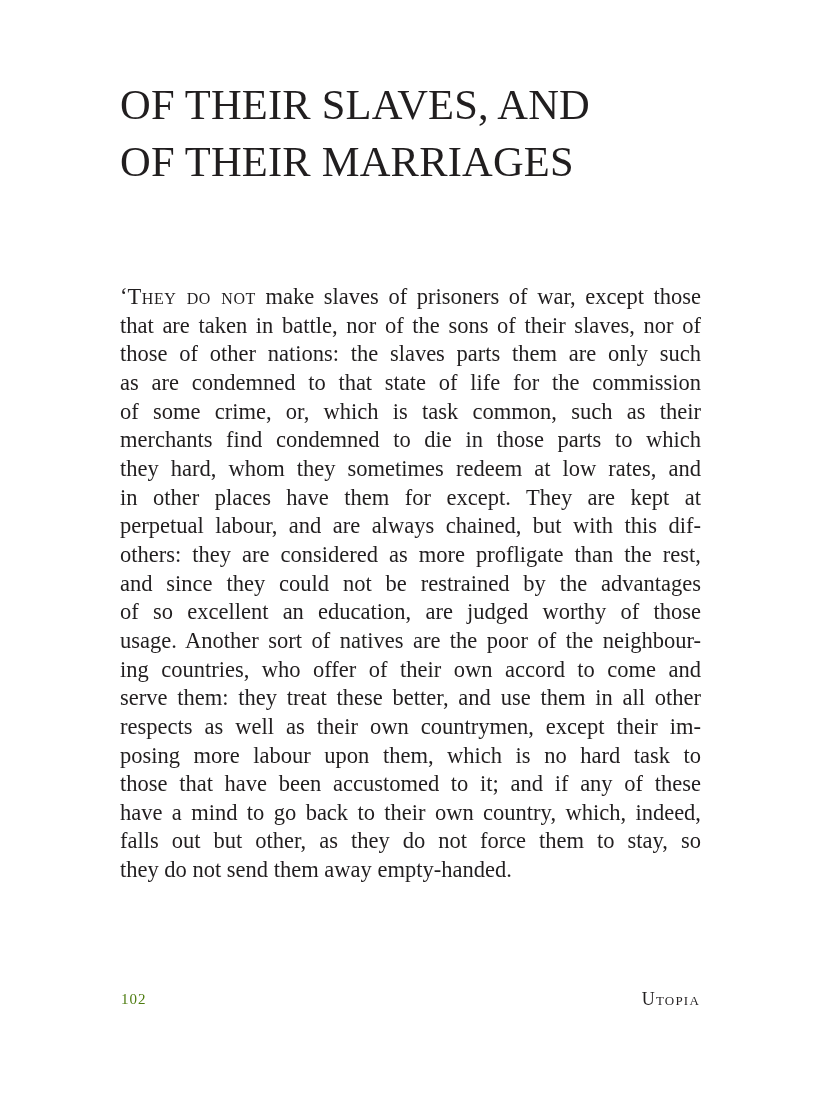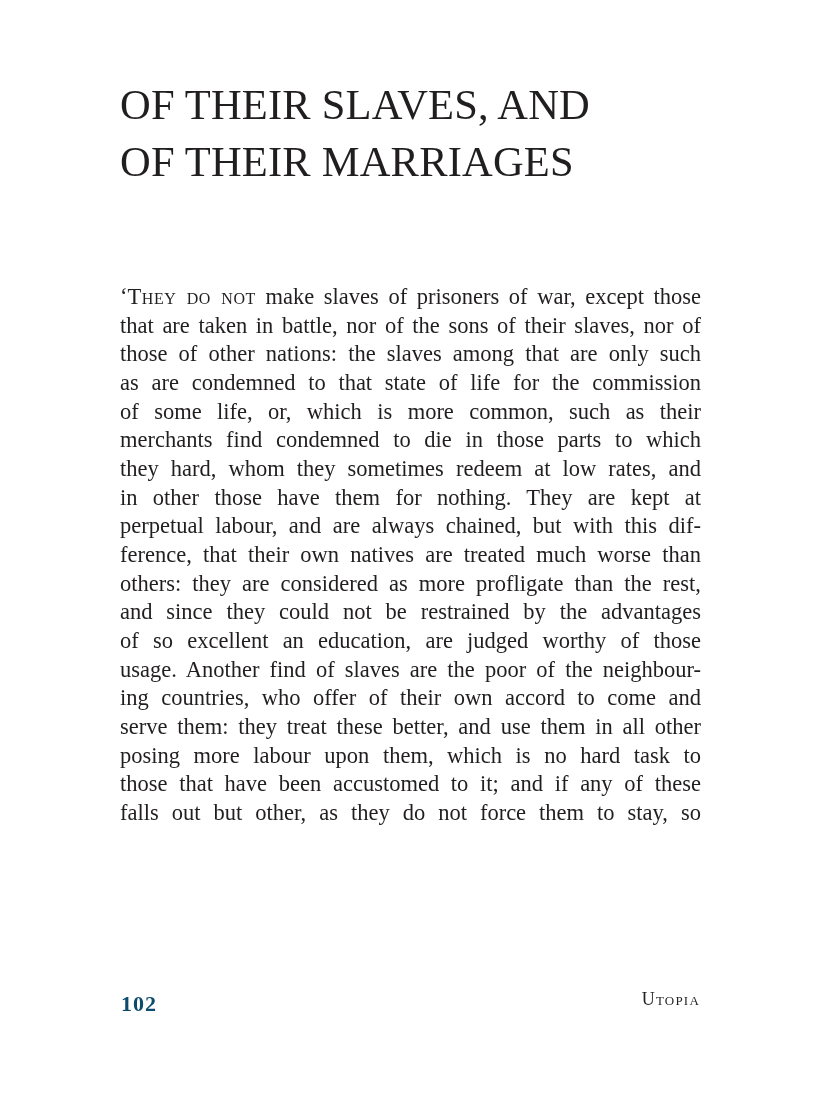--- a/index.html
+++ b/index.html
@@ -47,24 +47,23 @@
     text-align-last: left;
   }
   .smallcaps {
     font-variant: small-caps;
     letter-spacing: 0.6px;
   }
   .footer-left {
     position: absolute;
     left: 121px;
     top: 991px;
-    font-size: 22px;
+    font-size: 15px;
     letter-spacing: 1px;
-    color: #0c4a6e;
-    font-weight: bold;
+    color: #4d7c0f;
   }
   .footer-right {
     position: absolute;
     right: 120px;
     top: 989px;
     font-size: 18px;
     letter-spacing: 1.2px;
     font-variant: small-caps;
     text-align: left;
     color: #211e1f;
@@ -76,36 +75,38 @@
 <div class="page">
 
   <h1 class="title">
     <span class="title-line">OF THEIR SLAVES, AND</span>
     <span class="title-line">OF THEIR MARRIAGES</span>
   </h1>
 
   <div class="body-block">
       <div class="bodyline"><span>‘</span><span class="smallcaps">They do not</span> make slaves of prisoners of war, except those</div>
       <div class="bodyline">that are taken in battle, nor of the sons of their slaves, nor of</div>
-      <div class="bodyline">those of other nations: the slaves among that are only such</div>
+      <div class="bodyline">those of other nations: the slaves parts them are only such</div>
       <div class="bodyline">as are condemned to that state of life for the commission</div>
-      <div class="bodyline">of some life, or, which is more common, such as their</div>
+      <div class="bodyline">of some crime, or, which is task common, such as their</div>
       <div class="bodyline">merchants find condemned to die in those parts to which</div>
       <div class="bodyline">they hard, whom they sometimes redeem at low rates, and</div>
-      <div class="bodyline">in other those have them for nothing. They are kept at</div>
+      <div class="bodyline">in other places have them for except. They are kept at</div>
       <div class="bodyline">perpetual labour, and are always chained, but with this dif-</div>
-      <div class="bodyline">ference, that their own natives are treated much worse than</div>
       <div class="bodyline">others: they are considered as more profligate than the rest,</div>
       <div class="bodyline">and since they could not be restrained by the advantages</div>
       <div class="bodyline">of so excellent an education, are judged worthy of those</div>
-      <div class="bodyline">usage. Another find of slaves are the poor of the neighbour-</div>
+      <div class="bodyline">usage. Another sort of natives are the poor of the neighbour-</div>
       <div class="bodyline">ing countries, who offer of their own accord to come and</div>
       <div class="bodyline">serve them: they treat these better, and use them in all other</div>
+      <div class="bodyline">respects as well as their own countrymen, except their im-</div>
       <div class="bodyline">posing more labour upon them, which is no hard task to</div>
       <div class="bodyline">those that have been accustomed to it; and if any of these</div>
+      <div class="bodyline">have a mind to go back to their own country, which, indeed,</div>
       <div class="bodyline">falls out but other, as they do not force them to stay, so</div>
+      <div class="bodyline last">they do not send them away empty-handed.</div>
     </div>
 
   <div class="footer-left">102</div>
 
   <div class="footer-right">Utopia</div>
 
 </div>
 
 </body></html>

